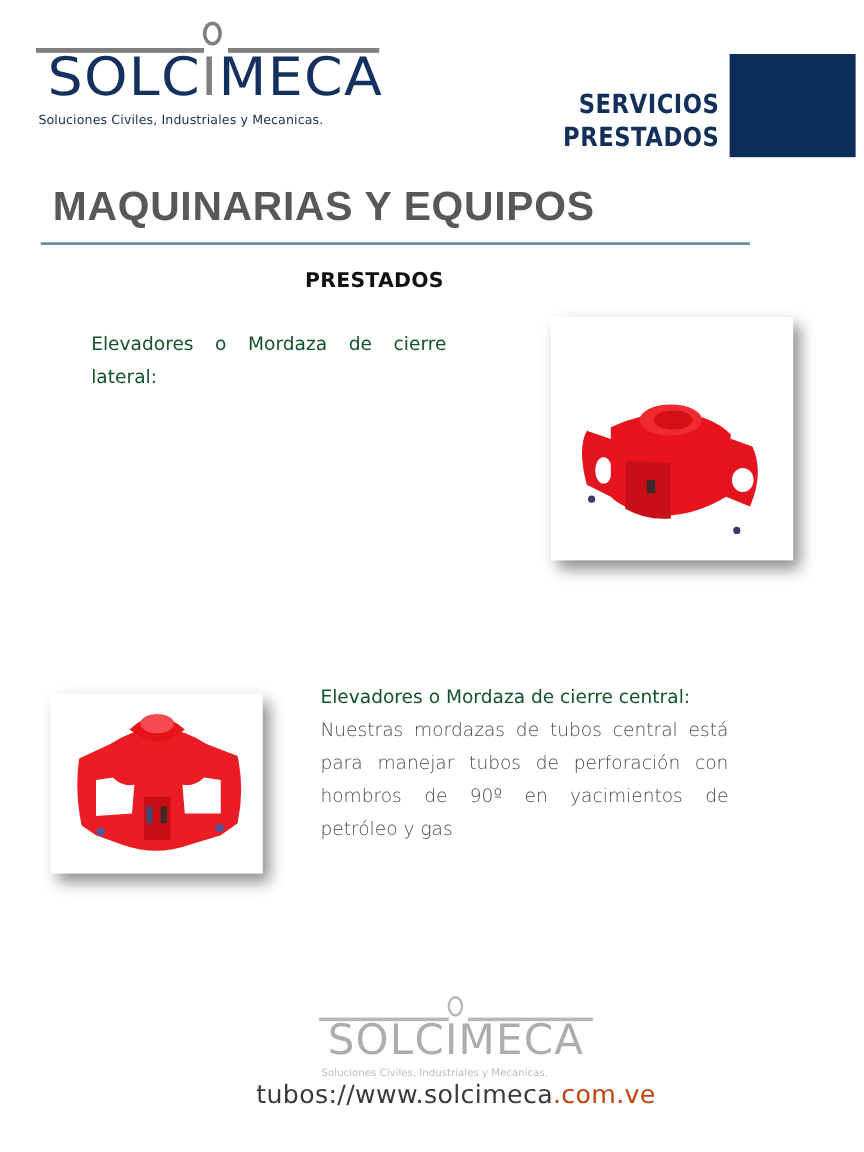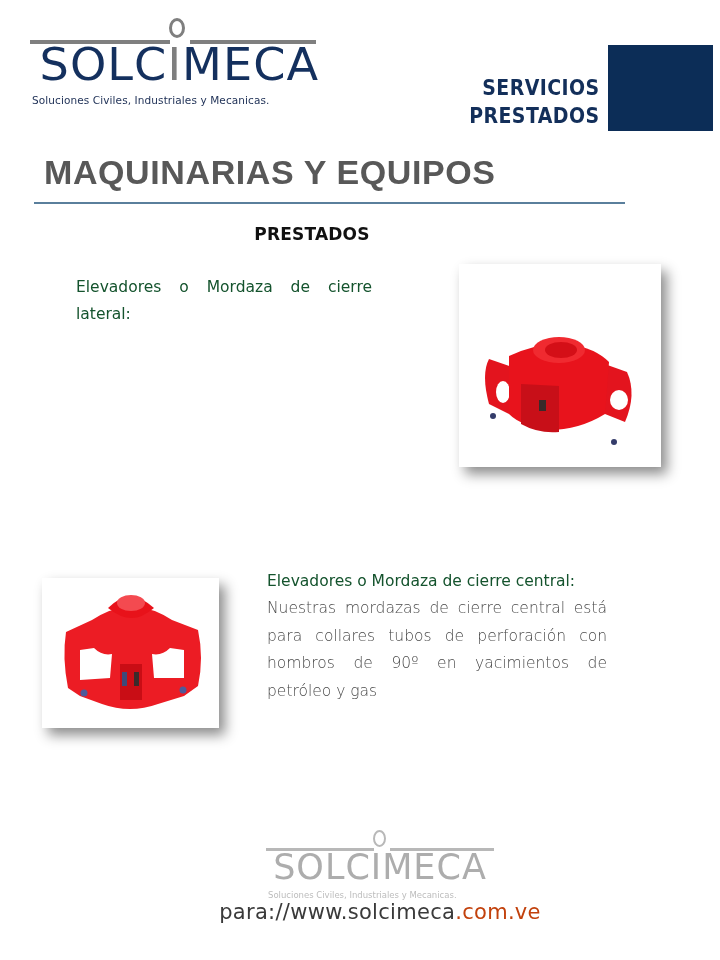--- a/index.html
+++ b/index.html
@@ -123,21 +123,21 @@
 
     <rect x="80" y="136" width="7" height="11" fill="#3a2a2a"></rect>
 
     <circle cx="34" cy="152" r="3" fill="#343c6a"></circle>
     <circle cx="155" cy="178" r="3" fill="#343c6a"></circle>
   </svg>
 </div>
 
 <div class="abs block block2">
   <p class="head">Elevadores o Mordaza de cierre central:</p>
-  <p class="body">Nuestras mordazas de cierre central está para collares tubos de perforación con hombros de 90º en yacimientos de petróleo y gas</p>
+  <p class="body">Nuestras mordazas de tubos central está para manejar tubos de perforación con hombros de 90º en yacimientos de petróleo y gas</p>
 </div>
 
 <div class="abs photo photo2">
   <svg viewBox="0 0 177 150">
 
     <path d="M24 54 Q20 80 26 110 L38 118 L60 126 Q88 136 116 126 L142 118 L156 108 Q162 80 156 52 L130 42 Q112 30 90 28 Q68 30 50 42 Z" fill="#ec1c24"></path>
 
     <path d="M66 30 Q88 8 112 30 Q100 40 90 40 Q78 40 66 30 Z" fill="#e8121a"></path>
     <ellipse cx="89" cy="25" rx="14" ry="8" fill="#f44a50"></ellipse>
 
@@ -153,13 +153,13 @@
   </svg>
 </div>
 
 <div class="abs flogo">
   <div class="bar l"></div>
   <div class="ring"></div>
   <div class="bar r"></div>
   <div class="word">SOLCIMECA</div>
   <div class="tag">Soluciones Civiles, Industriales y Mecanicas.</div>
 </div>
-<div class="abs url"><span>para://www.</span><span class="dom">solcimeca</span><span class="tld">.com.ve</span></div>
+<div class="abs url"><span>tubos://www.</span><span class="dom">solcimeca</span><span class="tld">.com.ve</span></div>
 
 </body></html>

